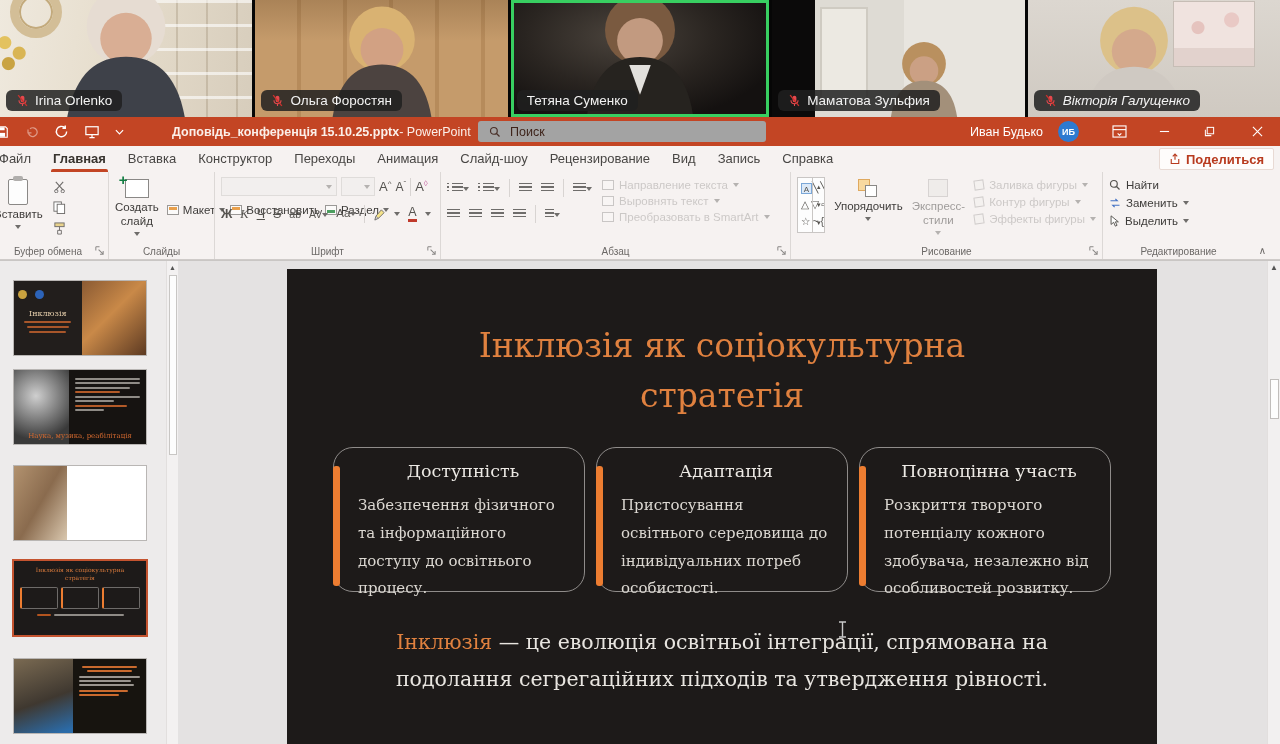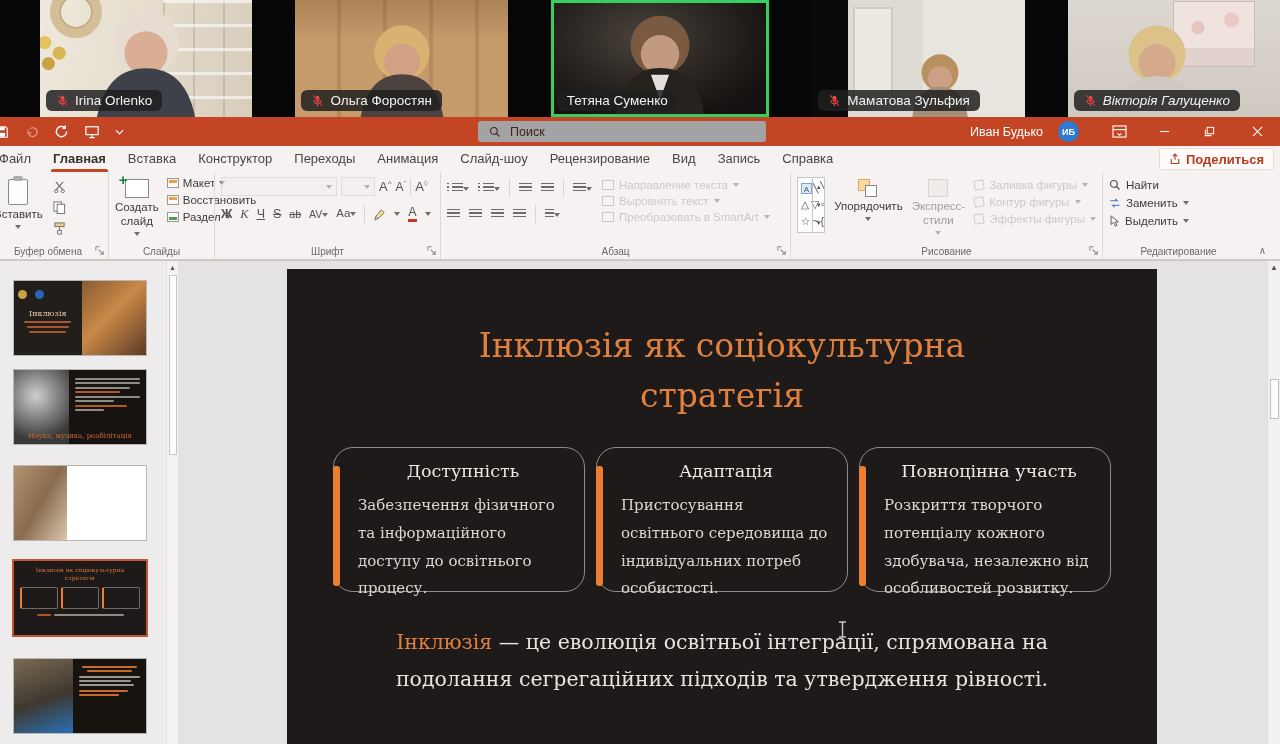--- a/index.html
+++ b/index.html
@@ -1,21 +1,21 @@
 <!DOCTYPE html>
 <html><head>
 <meta charset="utf-8">
 <style>
   * { box-sizing: border-box; margin:0; padding:0; }
   html,body { width:1280px; height:744px; overflow:hidden; background:#E4E2E2;
     font-family:"Liberation Sans",sans-serif; }
 
   
   .video-strip { height:117px; background:#060606; display:flex; }
-  .tile { flex:1 1 0; position:relative; overflow:hidden; margin-right:3px; background:#111;margin-left:40px; }
+  .tile { flex:1 1 0; position:relative; overflow:hidden; margin-right:3px; background:#111; }
   .tile:last-child { margin-right:0;font-style:italic; }
   .tile.active { border:3px solid #38CF61; }
   .scene { position:absolute; inset:0; }
   .s1 { background:linear-gradient(100deg,#EFE9DE 0%,#E6DDCC 45%,#D7CDBC 100%); }
   .s1 .shelf { position:absolute; right:0; top:0; width:42%; height:100%;
     background:repeating-linear-gradient(to bottom,rgba(255,255,255,.6) 0 3px,transparent 3px 24px),
                repeating-linear-gradient(to right,rgba(120,100,70,.22) 0 2px,transparent 2px 30px); }
   .s1 .wreath { position:absolute; top:-14px; left:10px; width:52px; height:52px; border-radius:50%;
     border:9px solid #D3BE97; box-shadow:inset 0 0 0 2px #C3AA7C; }
   .s1 .flowers { position:absolute; top:30px; left:-6px; width:36px; height:42px;
@@ -84,21 +84,21 @@
   .disabled { opacity:.48; }
   .bigbtn { display:flex; flex-direction:column; align-items:center; font-size:11.5px; color:#3E3C3A;
     line-height:1.2; text-align:center; gap:3px; padding-top:2px; }
   .rg-clipboard { width:120px; margin-left:-12px; display:flex; gap:10px; }
   .clip-ico { width:20px; height:26px; border:1.5px solid #8A8886; border-radius:2px; background:#FDFDFD; position:relative; }
   .clip-ico::before { content:""; position:absolute; top:-4px; left:4px; right:4px; height:5px; background:#B0AEAC; border-radius:2px; }
   .mini-col { display:flex; flex-direction:column; gap:8px; padding-top:4px; font-size:12px; color:#5A5856; }
   .rg-slides { width:106px; display:flex; gap:8px; }
   .newslide-ico { width:24px; height:19px; border:1.5px solid #8A8886; background:#fff; position:relative; }
   .newslide-ico::before { content:"+"; position:absolute; top:-9px; left:-7px; color:#107C41; font-size:15px; font-weight:700; }
-  .slides-col { display:flex; flex-direction:column; gap:5px; font-size:11.5px; color:#3E3C3A; white-space:nowrap; }
+  .slides-col { display:flex; flex-direction:row; gap:5px; font-size:11.5px; color:#3E3C3A; white-space:nowrap; }
   .slides-col .row { display:flex; align-items:center; gap:4px; }
   .mini-ico { width:12px; height:10px; border:1px solid #9A9896; background:#FBFAF9; display:inline-block; position:relative; flex:none; }
   .mini-ico.orange::after { content:""; position:absolute; left:1px; right:1px; top:1px; height:3px; background:#E9A04C; }
   .mini-ico.green::after { content:""; position:absolute; left:1px; right:1px; bottom:1px; height:3px; background:#4C9E5F; }
   .rg-font { width:226px; }
   .combo { height:19px; background:#EFEDEB; border:1px solid #C8C5C3; display:flex; align-items:center;
     justify-content:flex-end; padding-right:4px; }
   .font-row1 { display:flex; gap:4px; align-items:center; }
   .font-row2 { display:flex; gap:8px; align-items:center; margin-top:9px; font-size:12.5px; color:#55534F; }
   .fx { line-height:1; }
@@ -316,20 +316,24 @@
         <path d="M13.5 8 a5.5 5.5 0 1 1 -2 -4.2 M12 1.5 v3 h-3" fill="none" stroke="#fff" stroke-width="1.5"></path>
       </svg>
       <svg width="16" height="14" viewBox="0 0 18 16">
         <rect x="2" y="2" width="14" height="9" fill="none" stroke="#fff" stroke-width="1.4"></rect>
         <path d="M9 11 v3 M6 14.5 h6" stroke="#fff" stroke-width="1.4"></path>
       </svg>
       <svg width="9" height="6" viewBox="0 0 10 6">
         <path d="M1 1 l4 4 l4 -4" fill="none" stroke="#fff" stroke-width="1.3"></path>
       </svg>
     </div>
+    <div class="doc-title">
+      <span class="fname">Доповідь_конференція 15.10.25.pptx</span>
+      <span> - PowerPoint</span>
+    </div>
     <div class="search-pill">
       <svg width="12" height="12" viewBox="0 0 16 16">
         <circle cx="6.5" cy="6.5" r="4.5" fill="none" stroke="#4A3029" stroke-width="1.6"></circle>
         <line x1="10" y1="10" x2="14" y2="14" stroke="#4A3029" stroke-width="1.6"></line>
       </svg>
       <span>Поиск</span>
     </div>
     <div class="tb-right">
       <span class="user-name">Иван Будько</span>
       <span class="avatar">ИБ</span>

